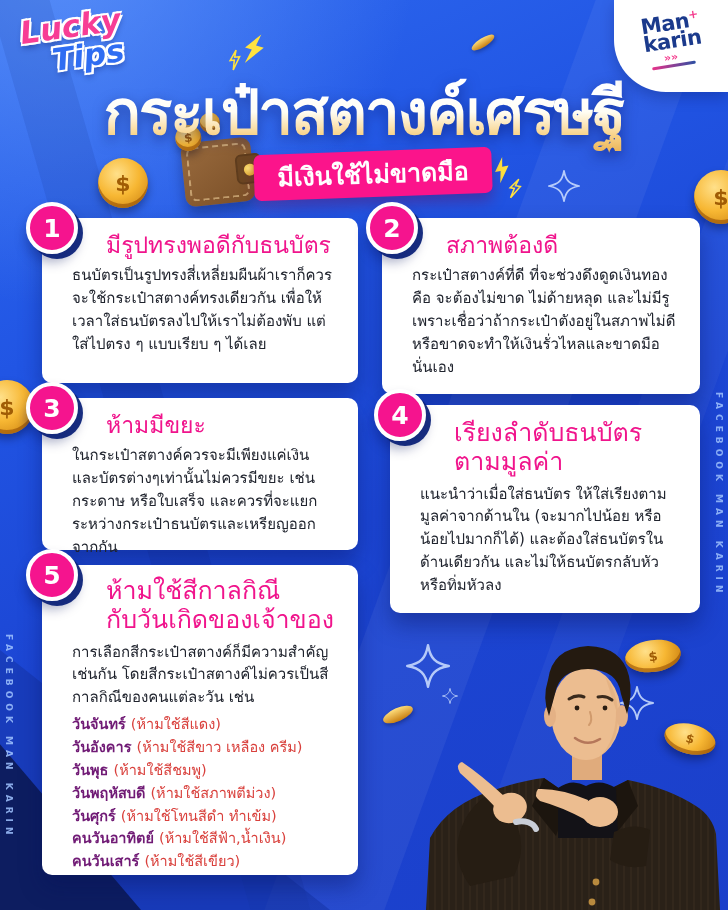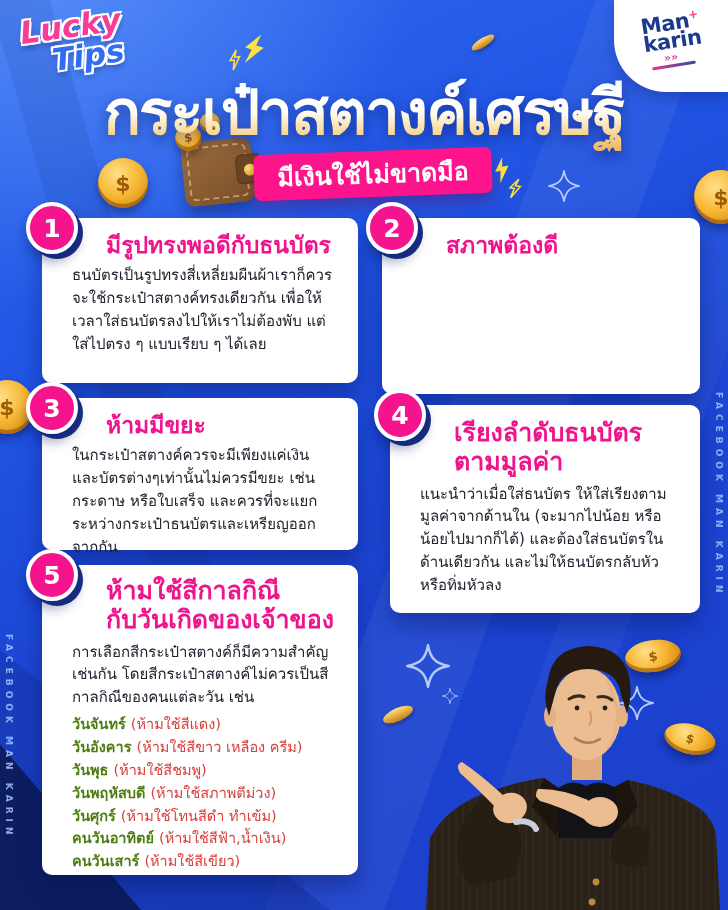--- a/index.html
+++ b/index.html
@@ -69,28 +69,28 @@
     padding:14px 20px 14px 28px;box-sizing:border-box;z-index:5;}
   .c1{left:42px;top:218px;width:316px;height:165px;}
   .c2{left:382px;top:218px;width:318px;height:176px;}
   .c3{left:42px;top:398px;width:316px;height:152px;}
   .c4{left:390px;top:405px;width:310px;height:208px;}
   .c5{left:42px;top:565px;width:316px;height:310px;padding-top:12px;}
   .badge{position:absolute;left:-16px;top:-16px;width:52px;height:52px;border-radius:50%;
     background:#f5148e;border:4px solid #fff;box-sizing:border-box;
     display:flex;align-items:center;justify-content:center;color:#fff;font-weight:800;font-size:25px;
     box-shadow:5px 5px 0 rgba(12,34,120,.95),0 8px 12px rgba(6,16,88,.35);}
-  .card h2{margin:0 0 6px 36px;color:#f0148c;font-weight:700;font-size:23px;line-height:1.15;}
+  .card h2{margin:0 0 6px 36px;color:#f0148c;font-weight:400;font-size:23px;line-height:1.15;}
   .card h2 .t2:empty{display:none;}
   .card h2 span{display:block;}
   .card p{margin:6px 0 0 2px;color:#20242e;font-size:15px;line-height:1.52;}
   .c4 h2,.c5 h2{font-size:25px;}
   .day-list{margin:4px 0 0 2px;}
   .day-row{font-size:14.5px;line-height:1.58;}
-  .day-name{color:#4d7c0f;font-weight:800;margin-right:5px;}
+  .day-name{color:#701a75;font-weight:800;margin-right:5px;}
   .day-rule{color:#d9403c;}
   
   .vtext{position:absolute;writing-mode:vertical-rl;color:rgba(160,195,255,.85);
     font-size:9px;letter-spacing:5px;font-weight:600;z-index:3;}
   .vleft{left:4px;top:634px;}
   .vright{right:4px;top:392px;}
   
   .man{position:absolute;left:420px;top:638px;width:300px;height:272px;z-index:4;}
 </style>
 </head>
@@ -186,20 +186,21 @@
         <span class="t1">มีรูปทรงพอดีกับธนบัตร</span>
       </h2>
     <p>ธนบัตรเป็นรูปทรงสี่เหลี่ยมผืนผ้าเราก็ควรจะใช้กระเป๋าสตางค์ทรงเดียวกัน เพื่อให้เวลาใส่ธนบัตรลงไปให้เราไม่ต้องพับ แต่ใส่ไปตรง ๆ แบบเรียบ ๆ ได้เลย</p>
   </div>
 
   <div class="card c2">
     <div class="badge">2</div>
     <h2>
         <span class="t1">สภาพต้องดี</span>
       </h2>
+    <p>กระเป๋าสตางค์ที่ดี ที่จะช่วงดึงดูดเงินทอง คือ จะต้องไม่ขาด ไม่ด้ายหลุด และไม่มีรู เพราะเชื่อว่าถ้ากระเป๋าตังอยู่ในสภาพไม่ดี หรือขาดจะทำให้เงินรั่วไหลและขาดมือ นั่นเอง</p>
   </div>
 
   <div class="card c3">
     <div class="badge">3</div>
     <h2>
         <span class="t1">ห้ามมีขยะ</span>
       </h2>
     <p>ในกระเป๋าสตางค์ควรจะมีเพียงแค่เงิน และบัตรต่างๆเท่านั้นไม่ควรมีขยะ เช่นกระดาษ หรือใบเสร็จ และควรที่จะแยกระหว่างกระเป๋าธนบัตรและเหรียญออกจากกัน</p>
   </div>
 

